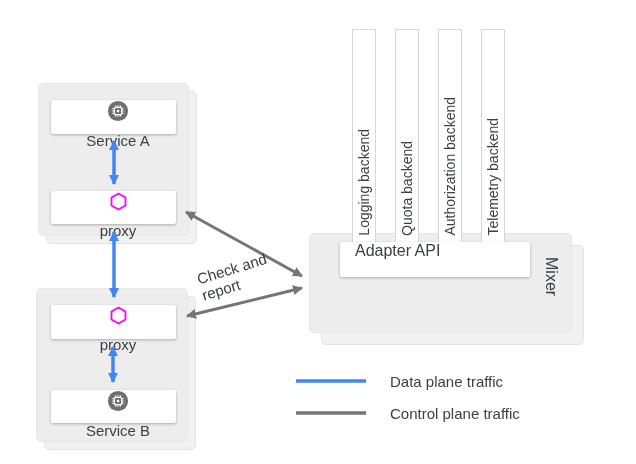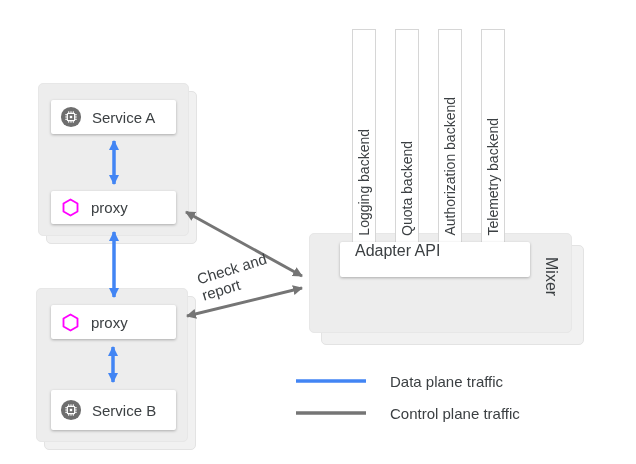--- a/index.html
+++ b/index.html
@@ -37,20 +37,21 @@
     border-radius: 2px;
     box-shadow: 0 1px 3px rgba(0,0,0,0.28);
     display: flex;
     align-items: center;
     gap: 10px;
     padding-left: 9px;
     box-sizing: border-box;
     font-size: 15px;
     color: #3C4043;
     z-index: 3;
+    flex-direction: column;
   }
   .node .icon { flex: 0 0 auto; display: flex; }
 
   
   .backend-col {
     position: absolute;
     top: 29px;
     width: 24px;
     height: 215px;
     background: #ffffff;
@@ -173,21 +174,21 @@
 
   <div class="node" style="left:51px; top:305px; width:125px; height:34px;">
     <span class="icon">
       <svg width="21" height="21" viewBox="0 0 24 24">
         <polygon points="12,2.8 20,7.4 20,16.6 12,21.2 4,16.6 4,7.4" fill="none" stroke="#FF00FF" stroke-width="2.1" stroke-linejoin="round"></polygon>
       </svg>
     </span>
     <span>proxy</span>
   </div>
 
-  <div class="node" style="left:51px; top:390px; width:125px; height:40px;">
+  <div class="node" style="left:51px; top:390px; width:125px; height:33px;">
     <span class="icon">
       <svg width="22" height="22" viewBox="0 0 24 24">
         <circle cx="12" cy="12" r="11" fill="#6E6E6E"></circle>
         <rect x="8" y="8" width="8" height="8" rx="1" fill="none" stroke="#ffffff" stroke-width="1.3"></rect>
         <rect x="10.7" y="10.7" width="2.6" height="2.6" fill="#ffffff"></rect>
         <g stroke="#ffffff" stroke-width="1.1">
           <line x1="9.5" y1="5.7" x2="9.5" y2="8"></line>
             <line x1="12" y1="5.7" x2="12" y2="8"></line>
             <line x1="14.5" y1="5.7" x2="14.5" y2="8"></line>
           <line x1="9.5" y1="16" x2="9.5" y2="18.3"></line>

